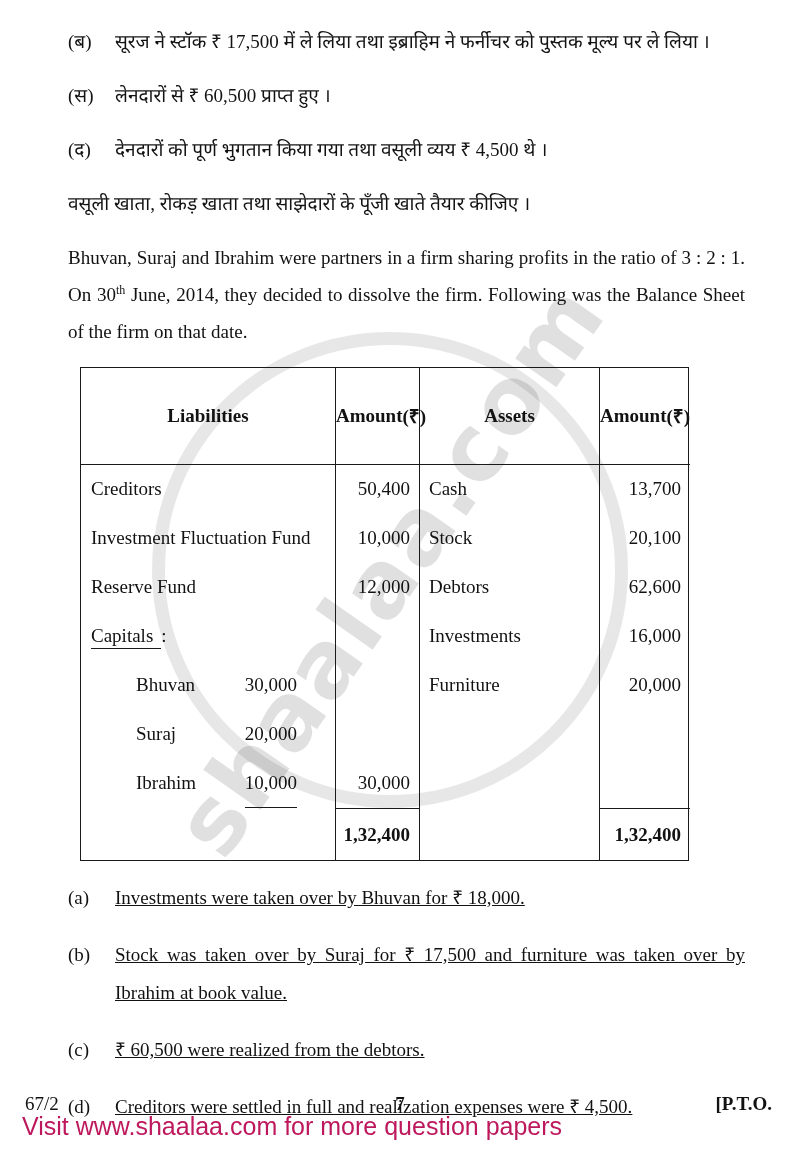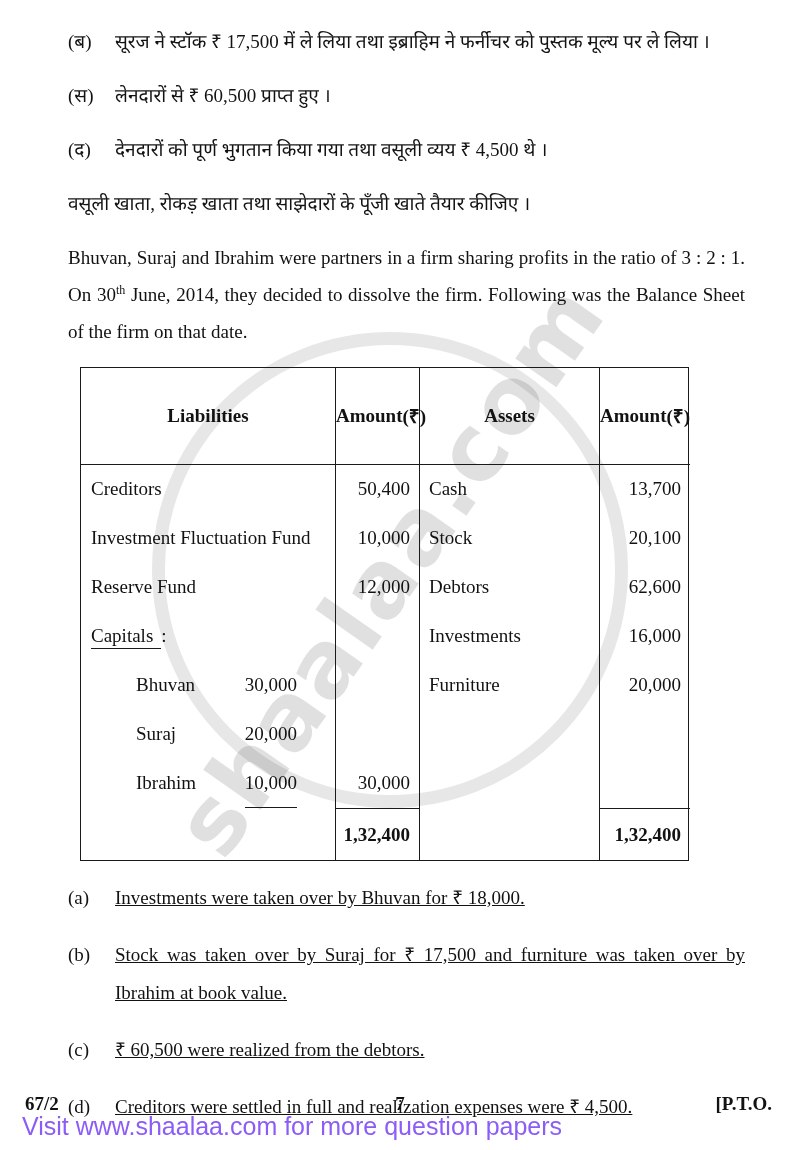--- a/index.html
+++ b/index.html
@@ -65,27 +65,27 @@
   .capline { display:flex; justify-content:space-between; padding-left:55px; padding-right:38px;text-align:right; }
   .ul { border-bottom:1.6px solid #1a1a1a; padding-bottom:2px; padding-right:8px; }
   .uln { border-bottom:1.6px solid #1a1a1a; padding-bottom:2px; }
   .total { font-weight:bold; border-top:1.4px solid #1a1a1a; display:flex; align-items:center; justify-content:flex-end; padding:0 9px 0 16px; }
   
   .r-intro { margin-bottom:21px; line-height:27px; }
   .e-item { display:flex; margin-bottom:19px; line-height:38px; }
   .e-item .h-label { line-height:38px; }
   .e-text { flex:1; text-align:justify;text-decoration:underline; }
   
-  .f-code { position:absolute; left:25px; top:1093px; font-weight:bold; z-index:1; }
+  .f-code { position:absolute; left:25px; top:1093px; font-weight:normal; z-index:1; }
   .f-page { position:absolute; left:0; right:0; top:1093px; text-align:center; font-weight:bold; z-index:1; }
   .f-pto  { position:absolute; right:28px; top:1093px; font-weight:bold; z-index:1; }
   .f-visit {
     position:absolute; left:22px; top:1112px; z-index:1;
     font-family:"Liberation Sans", sans-serif;
-    font-size:25px; color:#8b5cf6;
+    font-size:25px; color:#be185d;
   }
 </style>
 </head>
 <body>
 
 <div class="page">
 
   <div class="wm">
     <div class="wm-ring"></div>
     <div class="wm-text">shaalaa.com</div>

